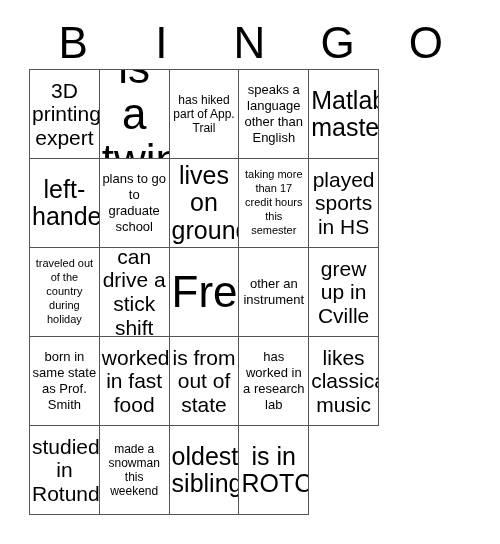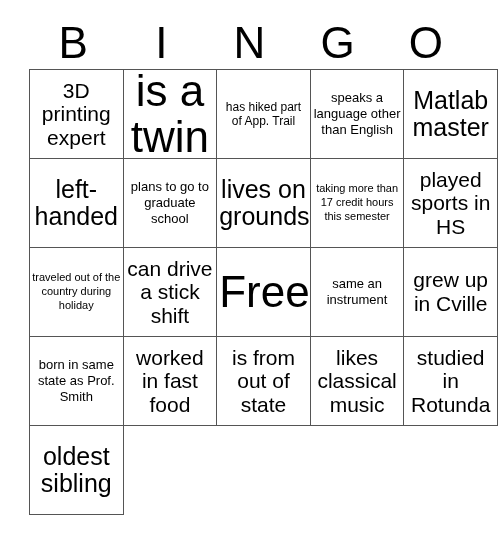--- a/index.html
+++ b/index.html
@@ -42,21 +42,21 @@
     font-weight: 400;
     color: #000;
     letter-spacing: 0;
   }
 
   
   .bingo-grid {
     position: absolute;
     left: 29px;
     top: 69px;
-    width: 469px;
+    width: 350px;
     height: 446px;
     display: grid;
     grid-template-columns: repeat(5, 1fr);
     grid-template-rows: repeat(5, 1fr);
     border-top: 1px solid #555;
     border-left: 1px solid #555;
     box-sizing: border-box;
     background: #fff;
   }
   .cell {
@@ -135,40 +135,49 @@
     <div class="cell sz-xxs">
         <span class="ctext">traveled out of the country during holiday</span>
       </div>
     <div class="cell sz-md">
         <span class="ctext">can drive a stick shift</span>
       </div>
     <div class="cell sz-xl">
         <span class="ctext">Free!</span>
       </div>
     <div class="cell sz-xs">
-        <span class="ctext">same an instrument</span>
+        <span class="ctext">other an instrument</span>
       </div>
 
     <div class="cell sz-md">
         <span class="ctext">grew up in Cville</span>
       </div>
     <div class="cell sz-xs">
         <span class="ctext">born in same state as Prof. Smith</span>
       </div>
     <div class="cell sz-md">
         <span class="ctext">worked in fast food</span>
       </div>
     <div class="cell sz-md">
         <span class="ctext">is from out of state</span>
       </div>
+    <div class="cell sz-xs">
+        <span class="ctext">has worked in a research lab</span>
+      </div>
 
     <div class="cell sz-md">
         <span class="ctext">likes classical music</span>
       </div>
     <div class="cell sz-md">
         <span class="ctext">studied in Rotunda</span>
       </div>
+    <div class="cell sz-sm">
+        <span class="ctext">made a snowman this weekend</span>
+      </div>
     <div class="cell sz-lg">
         <span class="ctext">oldest sibling</span>
+      </div>
+    <div class="cell sz-lg">
+        <span class="ctext">is in ROTC</span>
       </div>
 
   </div>
 </div>
 
 </body></html>

